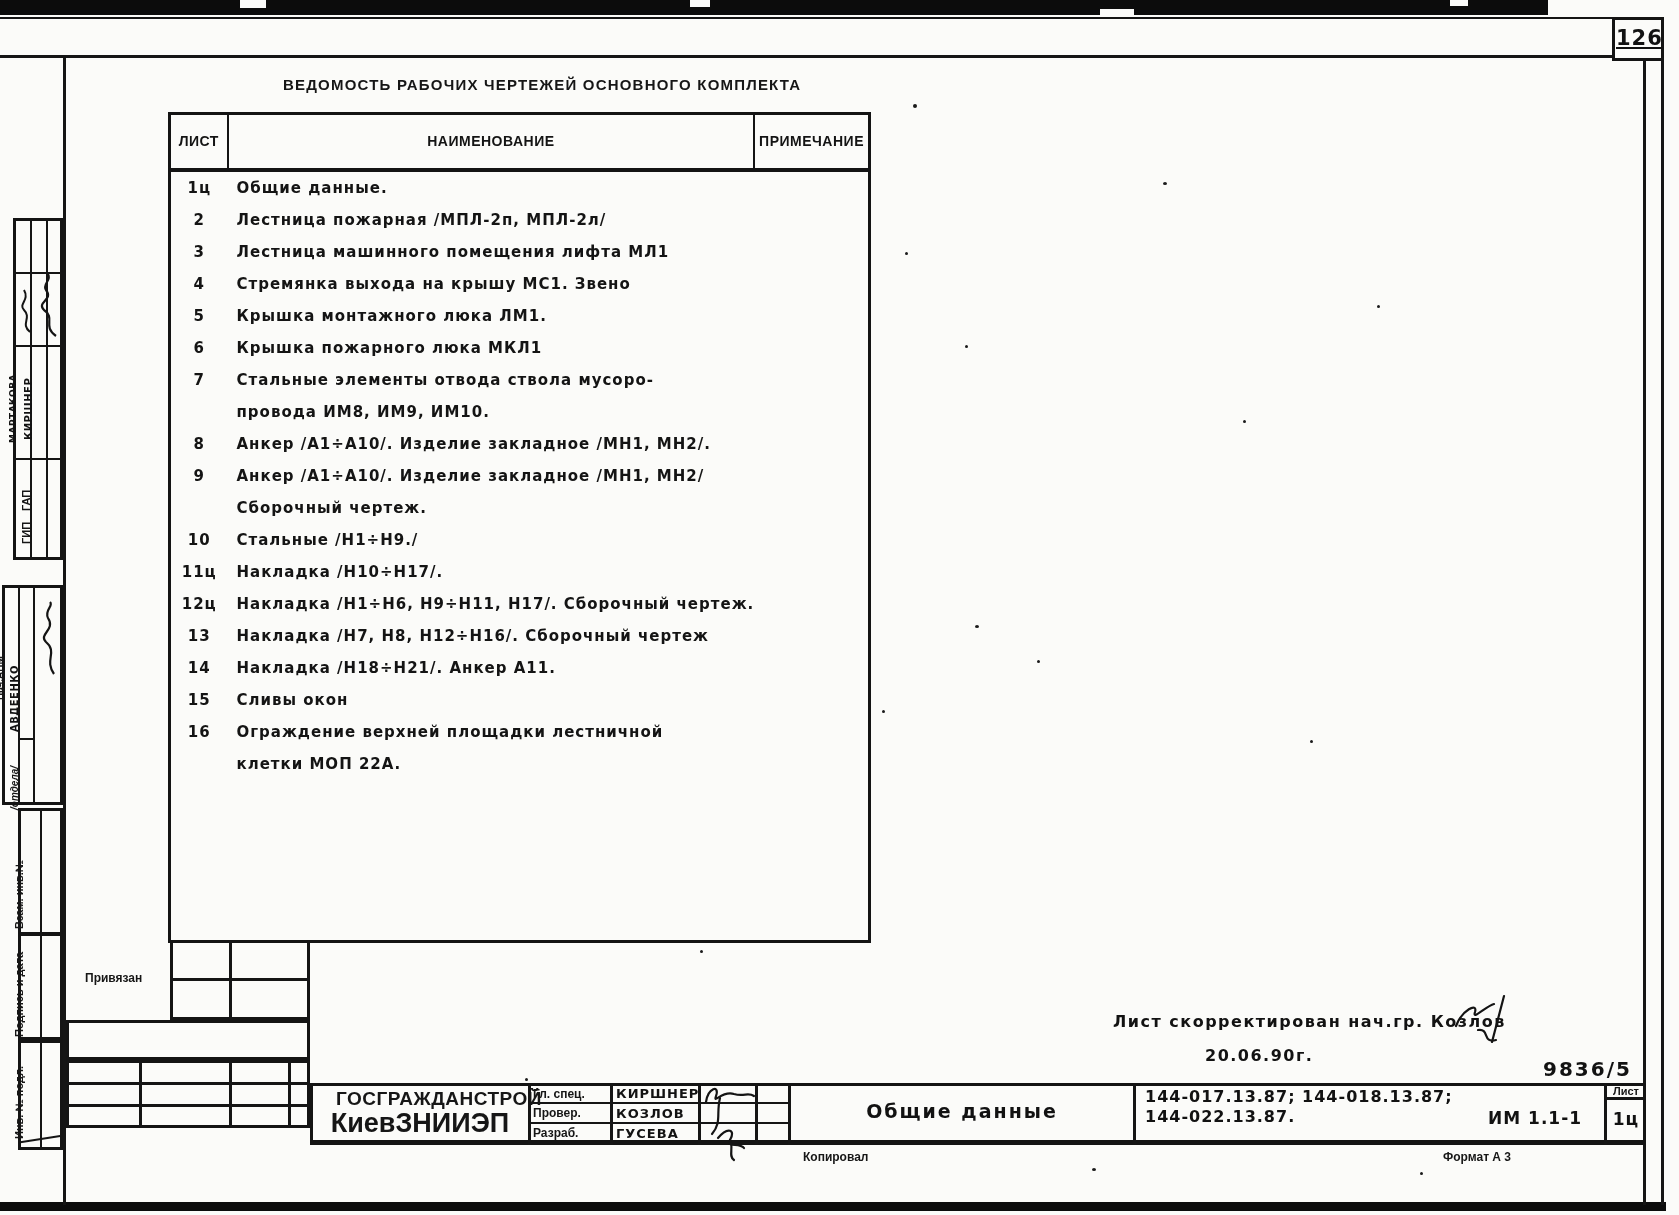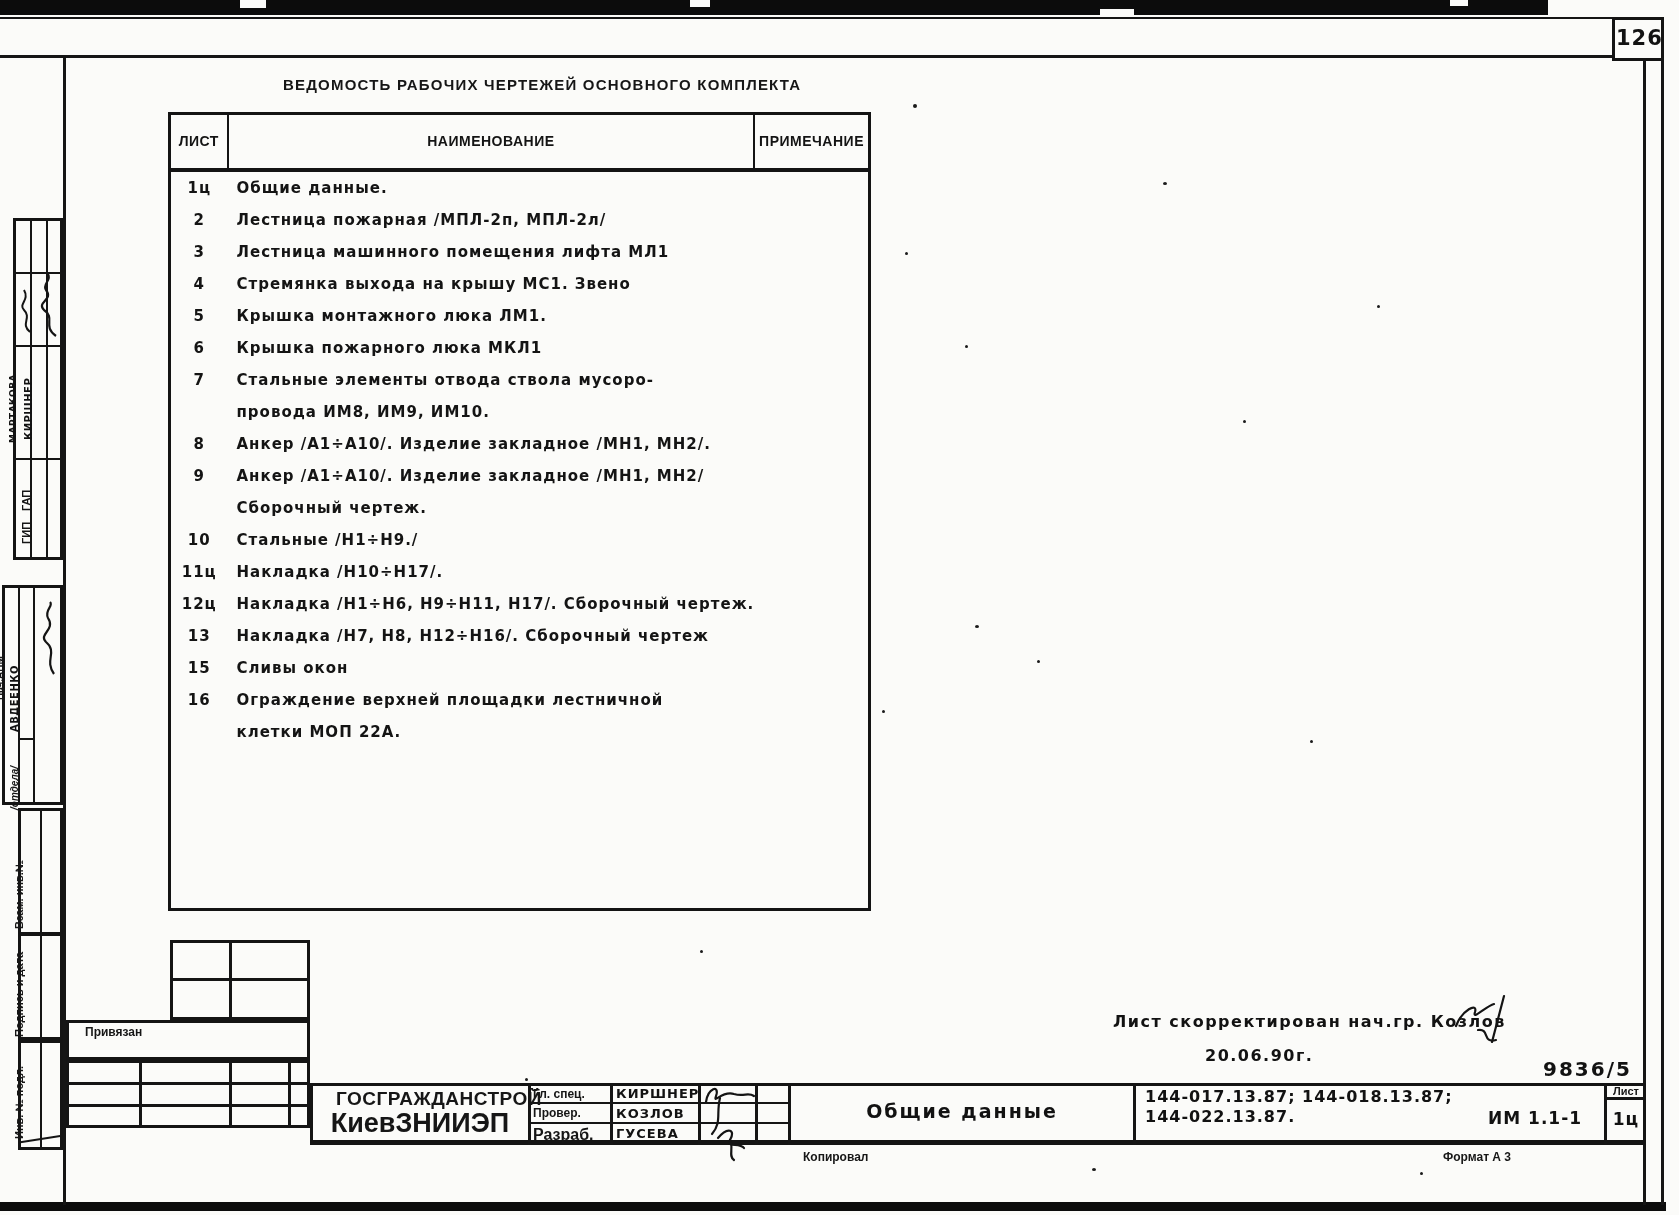--- a/index.html
+++ b/index.html
@@ -33,21 +33,21 @@
   <div class="abs" style="left:240px;top:0;width:26px;height:8px;background:#fbfbf9;"></div>
   <div class="abs" style="left:690px;top:0;width:20px;height:7px;background:#fbfbf9;"></div>
   <div class="abs" style="left:1100px;top:9px;width:34px;height:6px;background:#fbfbf9;"></div>
   <div class="abs" style="left:1450px;top:0;width:18px;height:6px;background:#fbfbf9;"></div>
 
   <div class="abs" style="left:0;top:1202px;width:1666px;height:9px;background:#0c0c0c;"></div>
 
   <div class="hl" style="left:0;top:17px;width:1612px;height:2px;"></div>
   <div class="hl" style="left:0;top:55px;width:1646px;height:3px;"></div>
   <div class="box" style="left:1612px;top:17px;width:52px;height:44px;background:#fbfbf9;"></div>
-  <div class="abs hand" style="left:1616px;top:26px;width:44px;text-align:left;font-size:21px;">126</div>
+  <div class="abs hand" style="left:1616px;top:26px;width:44px;text-align:left;font-size:21px;text-decoration:underline;">126</div>
 
   <div class="vl" style="left:63px;top:55px;width:3px;height:1150px;"></div>
   <div class="vl" style="left:1643px;top:58px;width:3px;height:1147px;"></div>
   <div class="vl" style="left:1661px;top:58px;width:3px;height:1147px;"></div>
 
   <div class="abs type" style="left:283px;top:76px;font-size:15px;letter-spacing:1.2px;">ВЕДОМОСТЬ РАБОЧИХ ЧЕРТЕЖЕЙ ОСНОВНОГО КОМПЛЕКТА</div>
 
   <table id="regtbl">
     <colgroup>
         <col style="width:58px">
@@ -131,20 +131,25 @@
           <td class="c-sheet">12ц</td>
           <td>Накладка /Н1÷Н6, Н9÷Н11, Н17/. Сборочный чертеж.</td>
           <td></td>
         </tr>
         <tr>
           <td class="c-sheet">13</td>
           <td>Накладка /Н7, Н8, Н12÷Н16/. Сборочный чертеж</td>
           <td></td>
         </tr>
         <tr>
+          <td class="c-sheet">14</td>
+          <td>Накладка /Н18÷Н21/.  Анкер А11.</td>
+          <td></td>
+        </tr>
+        <tr>
           <td class="c-sheet">15</td>
           <td>Сливы  окон</td>
           <td></td>
         </tr>
         <tr>
           <td class="c-sheet">16</td>
           <td>Ограждение верхней площадки лестничной</td>
           <td></td>
         </tr>
         <tr>
@@ -201,21 +206,21 @@
   <div class="vl" style="left:1604px;top:1083px;width:3px;height:62px;"></div>
   <div class="hl" style="left:528px;top:1102px;width:263px;height:2px;"></div>
   <div class="hl" style="left:528px;top:1122px;width:263px;height:2px;"></div>
   <div class="hl" style="left:1604px;top:1097px;width:42px;height:3px;"></div>
 
   <div class="abs type" style="left:313px;top:1088px;width:252px;text-align:center;font-size:19px;letter-spacing:.5px;">ГОСГРАЖДАНСТРОЙ</div>
   <div class="abs type" style="left:313px;top:1108px;width:214px;text-align:center;font-size:27px;">КиевЗНИИЭП</div>
 
   <div class="abs type" style="left:533px;top:1087px;font-size:12px;">Гл. спец.</div>
   <div class="abs type" style="left:533px;top:1106px;font-size:12px;">Провер.</div>
-  <div class="abs type" style="left:533px;top:1126px;font-size:16px;">Разраб.</div>
+  <div class="abs type" style="left:533px;top:1126px;font-size:12px;">Разраб.</div>
   <div class="abs hand" style="left:616px;top:1086px;font-size:13px;text-transform:uppercase;">Киршнер</div>
   <div class="abs hand" style="left:616px;top:1106px;font-size:13px;text-transform:uppercase;">Козлов</div>
   <div class="abs hand" style="left:616px;top:1126px;font-size:13px;text-transform:uppercase;">Гусева</div>
 
   <svg width="58" height="70" style="left:700px;top:1082px;" viewBox="0 0 58 70">
     <g fill="none" stroke="#141414" stroke-width="2.2" stroke-linecap="round">
       <path d="M6 20 C8 6 20 2 16 14 C13 23 22 8 34 12 C44 15 48 10 54 14"></path>
       <path d="M20 16 C16 32 22 40 12 52"></path>
       <path d="M18 56 C28 44 36 48 30 58 C26 66 40 60 44 66"></path>
       <path d="M30 58 C34 66 28 74 34 78"></path>
@@ -232,21 +237,21 @@
   <div class="abs hand" style="left:1608px;top:1109px;width:36px;text-align:center;font-size:17px;">1ц</div>
 
   <div class="abs type" style="left:803px;top:1150px;font-size:12px;">Копировал</div>
   <div class="abs type" style="left:1443px;top:1150px;font-size:12px;">Формат А 3</div>
 
   <div class="box" style="left:170px;top:940px;width:140px;height:80px;"></div>
   <div class="vl" style="left:229px;top:940px;width:3px;height:80px;"></div>
   <div class="hl" style="left:170px;top:978px;width:140px;height:3px;"></div>
 
   <div class="box" style="left:66px;top:1020px;width:244px;height:40px;"></div>
-  <div class="abs type" style="left:74px;top:1025px;font-size:12px;padding-left:11px;">Привязан</div>
+  <div class="abs type" style="left:74px;top:971px;font-size:12px;padding-left:11px;">Привязан</div>
   <div class="hl" style="left:50px;top:1038px;width:16px;height:2px;"></div>
 
   <div class="box" style="left:66px;top:1060px;width:244px;height:68px;"></div>
   <div class="vl" style="left:139px;top:1060px;width:3px;height:68px;"></div>
   <div class="vl" style="left:229px;top:1060px;width:3px;height:68px;"></div>
   <div class="vl" style="left:288px;top:1060px;width:3px;height:68px;"></div>
   <div class="hl" style="left:66px;top:1082px;width:244px;height:3px;"></div>
   <div class="hl" style="left:66px;top:1104px;width:244px;height:3px;"></div>
 
   <div class="box" style="left:13px;top:218px;width:50px;height:342px;"></div>

